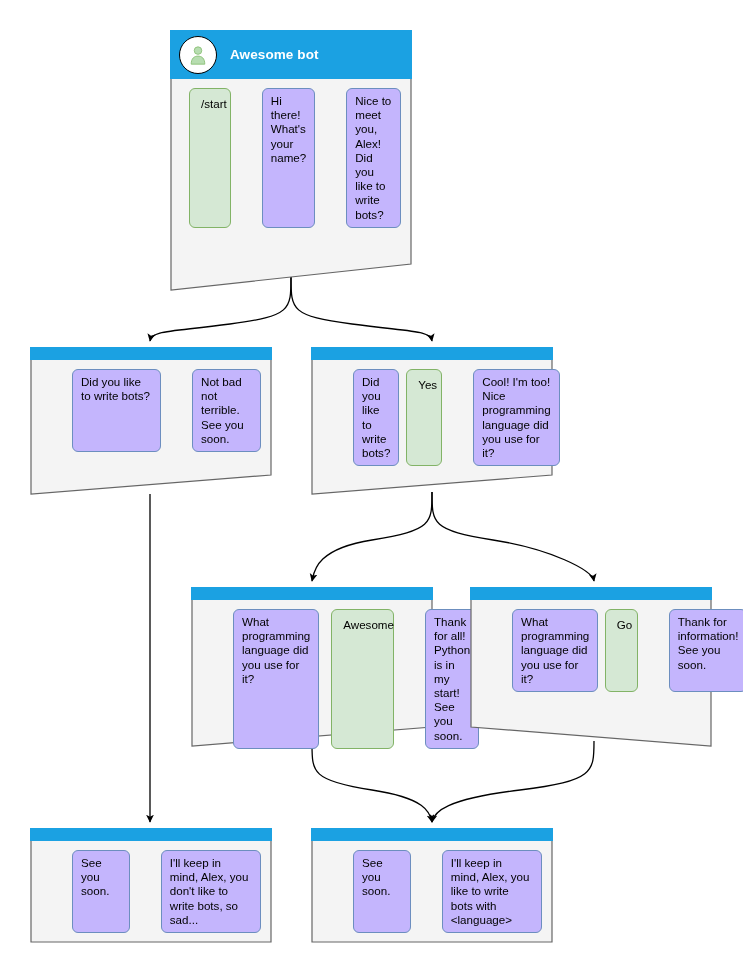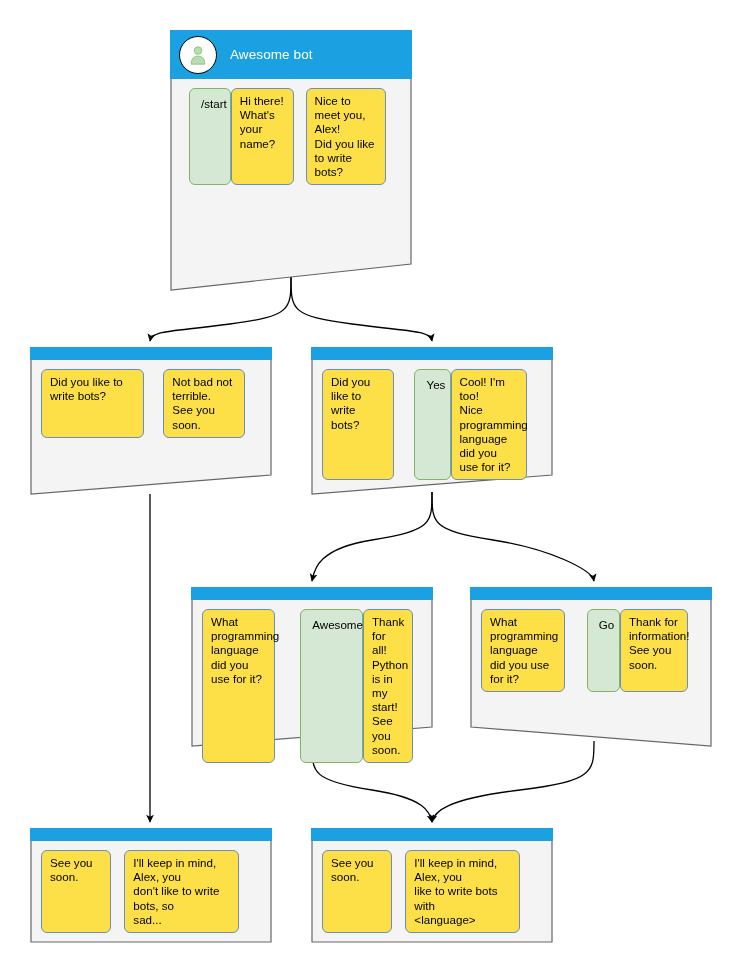--- a/index.html
+++ b/index.html
@@ -70,21 +70,21 @@
     box-sizing: border-box;
     display: flex;
     align-items: center;
     justify-content: center;
     flex: none;
   }
   .avatar svg { display: block; }
   .bot-title {
     color: #ffffff;
     font-size: 13.5px;
-    font-weight: normal;
+    font-weight: bold;
     margin-left: 13px;
     letter-spacing: 0.1px;
     white-space: nowrap;
   }
 
   .messages {
     position: absolute;
     left: 0;
     width: 100%;
     box-sizing: border-box;
@@ -107,22 +107,23 @@
     white-space: pre-line;
   }
   .row {
     display: flex;
     margin-bottom: 10px;
   }
   .row.left  { justify-content: flex-start; }
   .row.right { justify-content: flex-end; }
 
   .bubble.bot {
-    background: #fde047;
+    background: #c4b5fd;
     border-color: #6c8ebf;
+    margin-left: 31px;
   }
   .bubble.user {
     background: #d5e8d4;
     border-color: #82b366;
     padding: 8px 11px;
   }
 </style>
 </head>
 <body>
 

